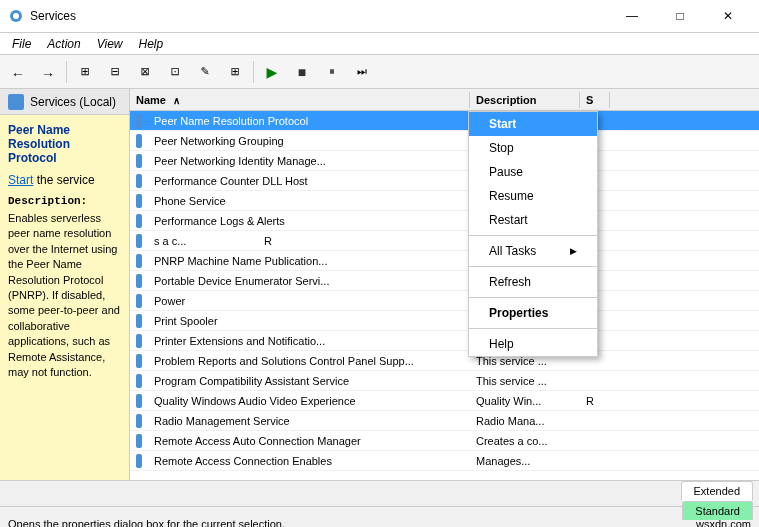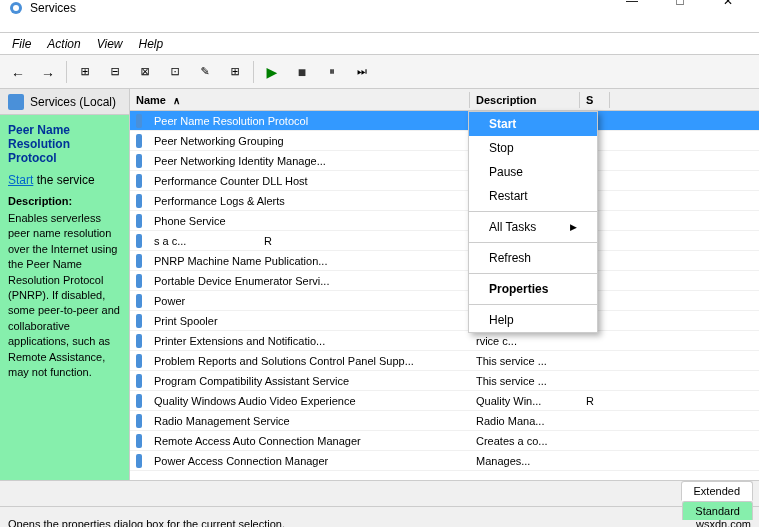--- a/index.html
+++ b/index.html
@@ -11,21 +11,21 @@
       height: 527px;
       overflow: hidden;
     }
 
     
     .title-bar {
       background: #fff;
       border-bottom: 1px solid #ccc;
       height: 30px;
       display: flex;
-      align-items: flex-end;
+      align-items: center;
       padding: 16px 8px;
       justify-content: space-between;
     }
     .title-bar-left {
       display: flex;
       align-items: center;
       gap: 6px;
     }
     .title-bar-icon {
       width: 16px;
@@ -100,39 +100,40 @@
       display: flex;
       height: calc(527px - 30px - 22px - 34px - 26px - 24px);
       background: #fff;
     }
 
     
     .left-panel {
       width: 130px;
       border-right: 1px solid #ccc;
       padding: 8px;
-      background: #86efac;
+      background: #fef9c3;
     }
     .left-panel-header {
       font-size: 12px;
       font-weight: bold;
       margin-bottom: 8px;
       color: #003399;
     }
     .left-panel-action {
       color: #0066cc;
       text-decoration: underline;
       cursor: pointer;
       margin-bottom: 8px;
       font-size: 12px;
     }
     .left-panel-desc-title {
       font-weight: bold;
       margin-bottom: 4px;
       font-size: 11px;
+      font-family: Liberation Mono, monospace;
     }
     .left-panel-desc {
       font-size: 11px;
       color: #000;
       line-height: 1.4;
     }
 
     
     .right-panel {
       flex: 1;
@@ -401,30 +402,30 @@
             <div class="service-icon"></div>
           </div>
         <div class="td td-name">Performance Counter DLL Host</div>
         <div class="td td-desc">s rem...</div>
         <div class="td td-s"></div>
       </div>
       <div class="table-row">
         <div class="td td-icon">
             <div class="service-icon"></div>
           </div>
+        <div class="td td-name">Phone Service</div>
+        <div class="td td-desc">es th...</div>
+        <div class="td td-s"></div>
+      </div>
+      <div class="table-row">
+        <div class="td td-icon">
+            <div class="service-icon"></div>
+          </div>
         <div class="td td-name">Performance Logs &amp; Alerts</div>
         <div class="td td-desc"></div>
-        <div class="td td-s"></div>
-      </div>
-      <div class="table-row">
-        <div class="td td-icon">
-            <div class="service-icon"></div>
-          </div>
-        <div class="td td-name">Phone Service</div>
-        <div class="td td-desc">es th...</div>
         <div class="td td-s"></div>
       </div>
       <div class="table-row">
         <div class="td td-icon">
             <div class="service-icon"></div>
           </div>
         <div class="td td-desc">s a c...</div>
         <div class="td td-s">R</div>
       </div>
       <div class="table-row">
@@ -504,30 +505,31 @@
             <div class="service-icon"></div>
           </div>
         <div class="td td-name">Remote Access Auto Connection Manager</div>
         <div class="td td-desc">Creates a co...</div>
         <div class="td td-s"></div>
       </div>
       <div class="table-row">
         <div class="td td-icon">
             <div class="service-icon"></div>
           </div>
-        <div class="td td-name">Power Access Connection Manager</div>
+        <div class="td td-name">Remote Access Connection Enables</div>
         <div class="td td-desc">Manages...</div>
         <div class="td td-s"></div>
       </div>
     </div>
 
     <div class="context-menu">
       <div class="context-menu-item highlighted bold">Start</div>
       <div class="context-menu-item">Stop</div>
       <div class="context-menu-item">Pause</div>
+      <div class="context-menu-item">Resume</div>
       <div class="context-menu-item">Restart</div>
       <div class="context-menu-sep"></div>
       <div class="context-menu-item has-arrow">All Tasks</div>
       <div class="context-menu-sep"></div>
       <div class="context-menu-item">Refresh</div>
       <div class="context-menu-sep"></div>
       <div class="context-menu-item bold">Properties</div>
       <div class="context-menu-sep"></div>
       <div class="context-menu-item">Help</div>
     </div>

